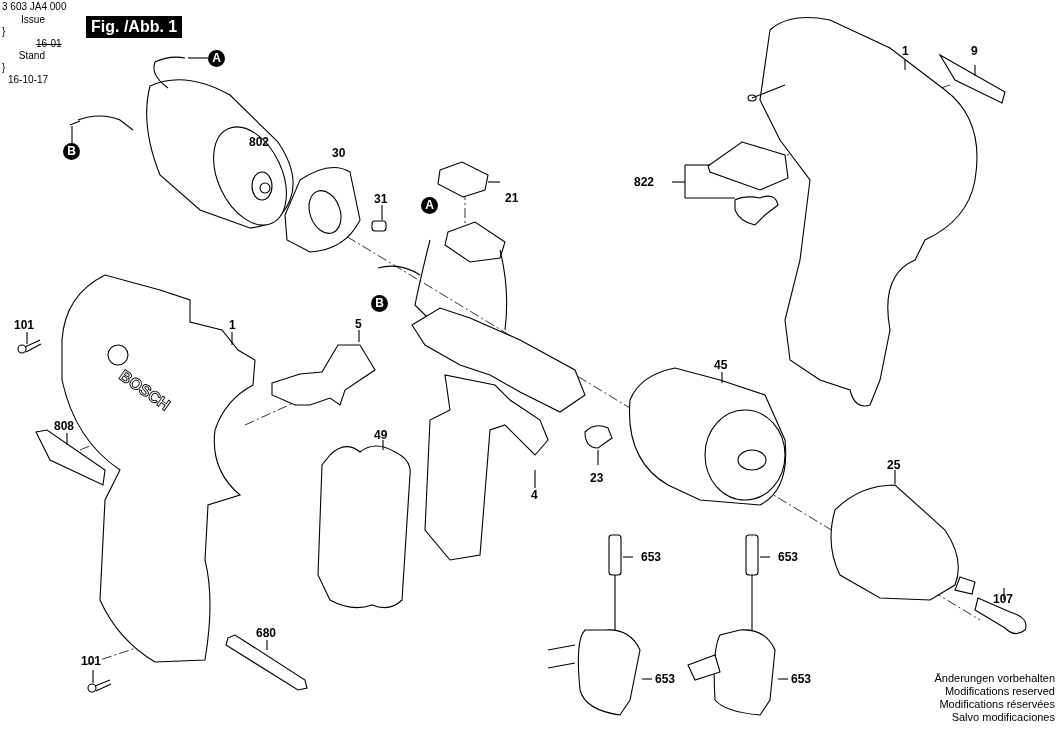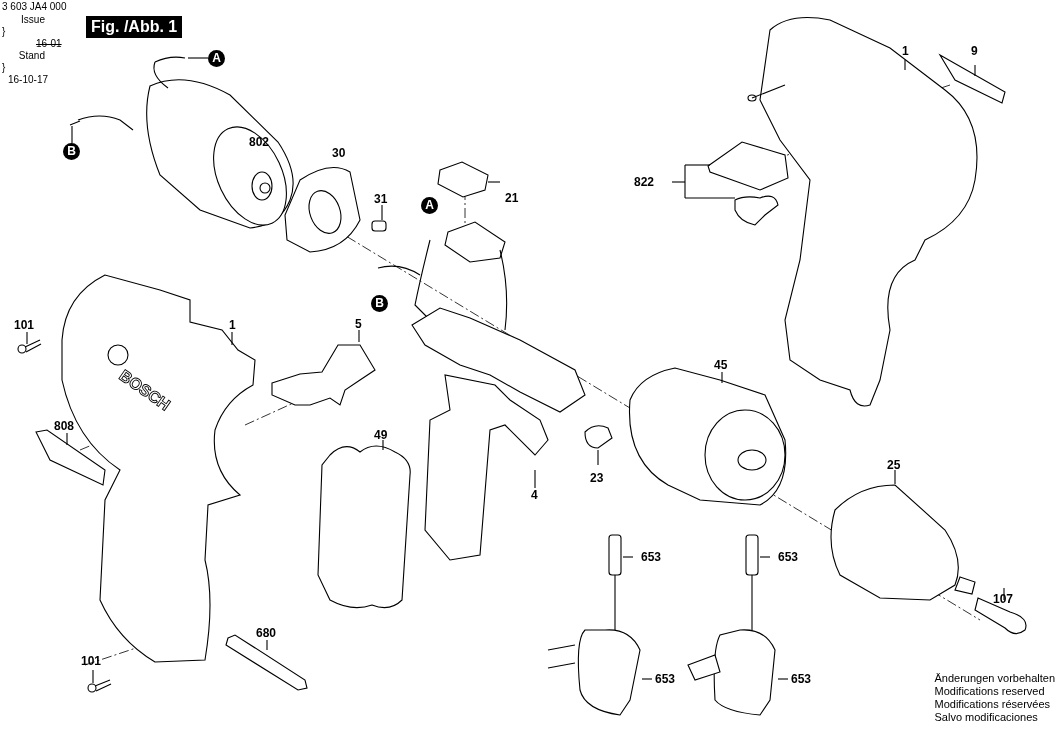--- a/index.html
+++ b/index.html
@@ -5,21 +5,21 @@
   html, body { margin:0; padding:0; background:#ffffff; }
   body { width:1059px; height:732px; position:relative; overflow:hidden; font-family:"Liberation Sans", sans-serif; color:#000; }
   .hdr { position:absolute; font-size:10px; line-height:12px; white-space:nowrap; }
   .doc-number { left:2px; top:1px; }
   .issue-block { left:2px; top:14px; }
   .issue-block .row { display:flex;flex-direction:column; }
   .issue-block .lbl { width:43px; text-align:right; padding-right:2px; }
   .issue-block .val { padding-left:6px; }
   .struck { text-decoration:line-through;margin-left:28px; }
   .fig-badge { position:absolute; left:86px; top:16px; background:#000; color:#fff; font-weight:bold; font-size:16px; padding:1px 5px 2px 5px; line-height:19px; }
-  .disclaimer { position:absolute; right:4px; top:672px; font-size:11px; line-height:13px; text-align:left; }
+  .disclaimer { position:absolute; right:4px; top:672px; font-size:11px; line-height:13px; text-align:right; }
   .plbl { position:absolute; font-weight:bold; font-size:12px; line-height:13px; white-space:nowrap; }
   .circle { position:absolute; width:17px; height:17px; border-radius:50%; background:#000; color:#fff; font-weight:bold; font-size:12px; line-height:17px; text-align:center; }
   svg.art { position:absolute; left:0; top:0; }
   svg.art * { vector-effect:non-scaling-stroke; }
 </style>
 </head>
 <body>
 
 <div class="hdr doc-number">3 603 JA4 000</div>
 <div class="hdr issue-block">

